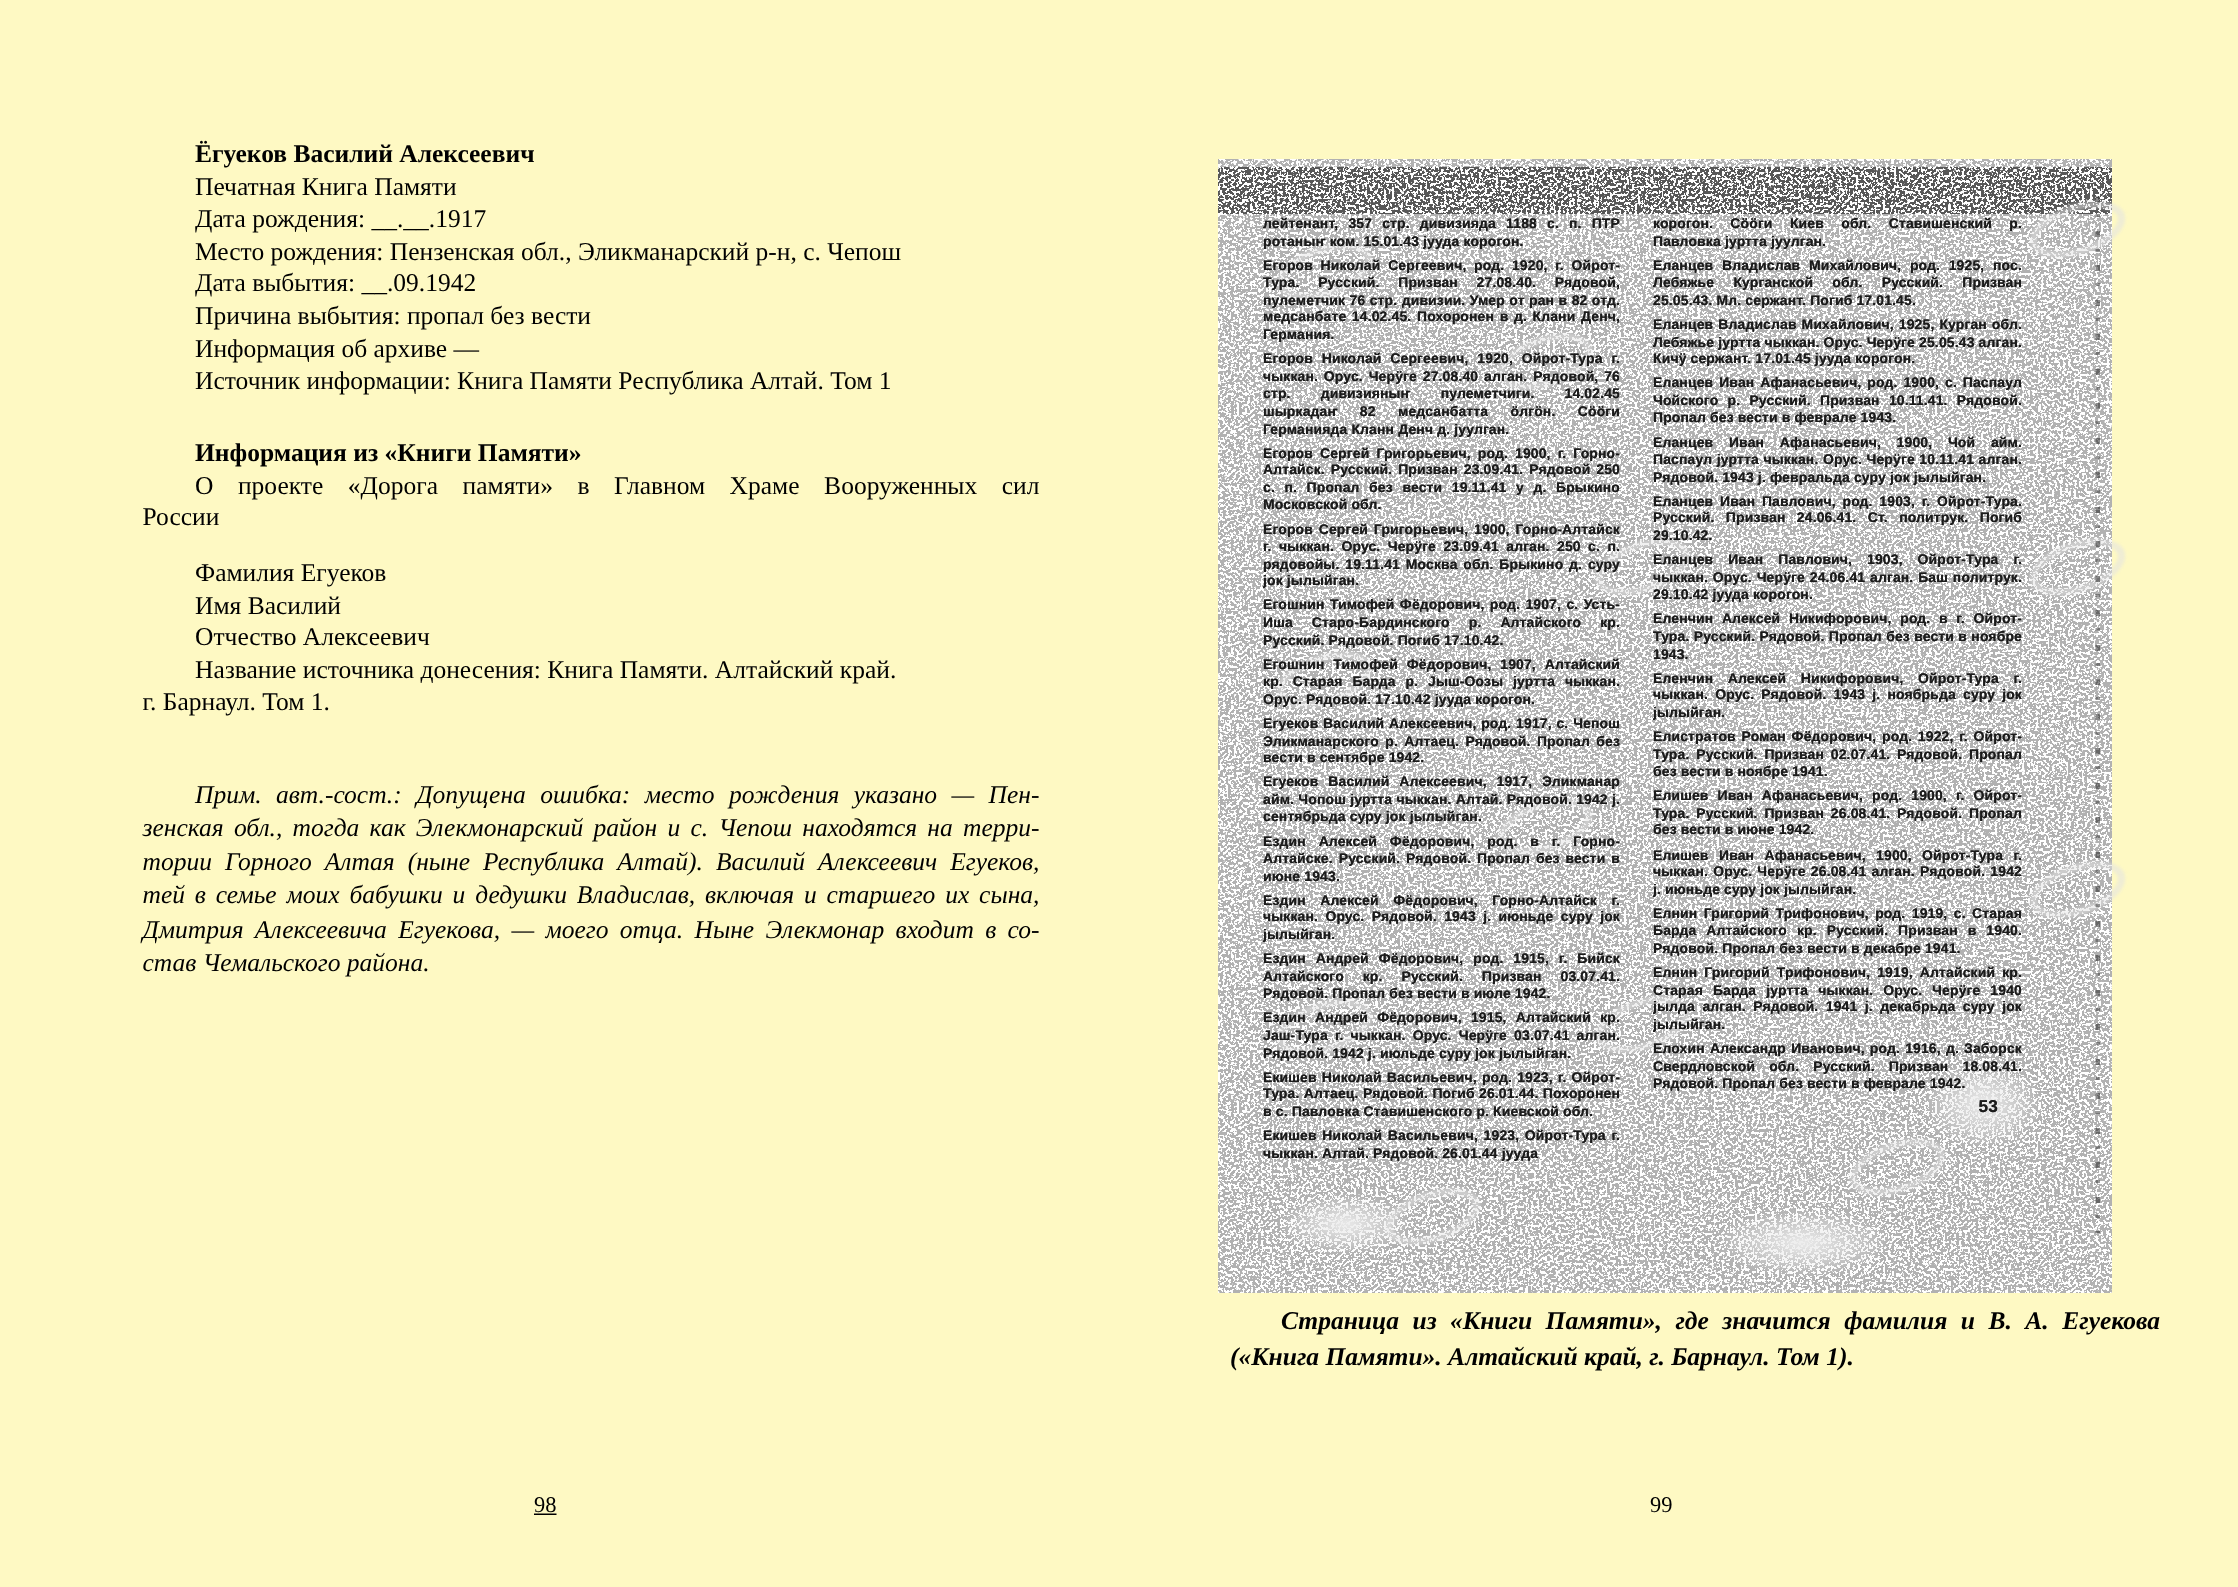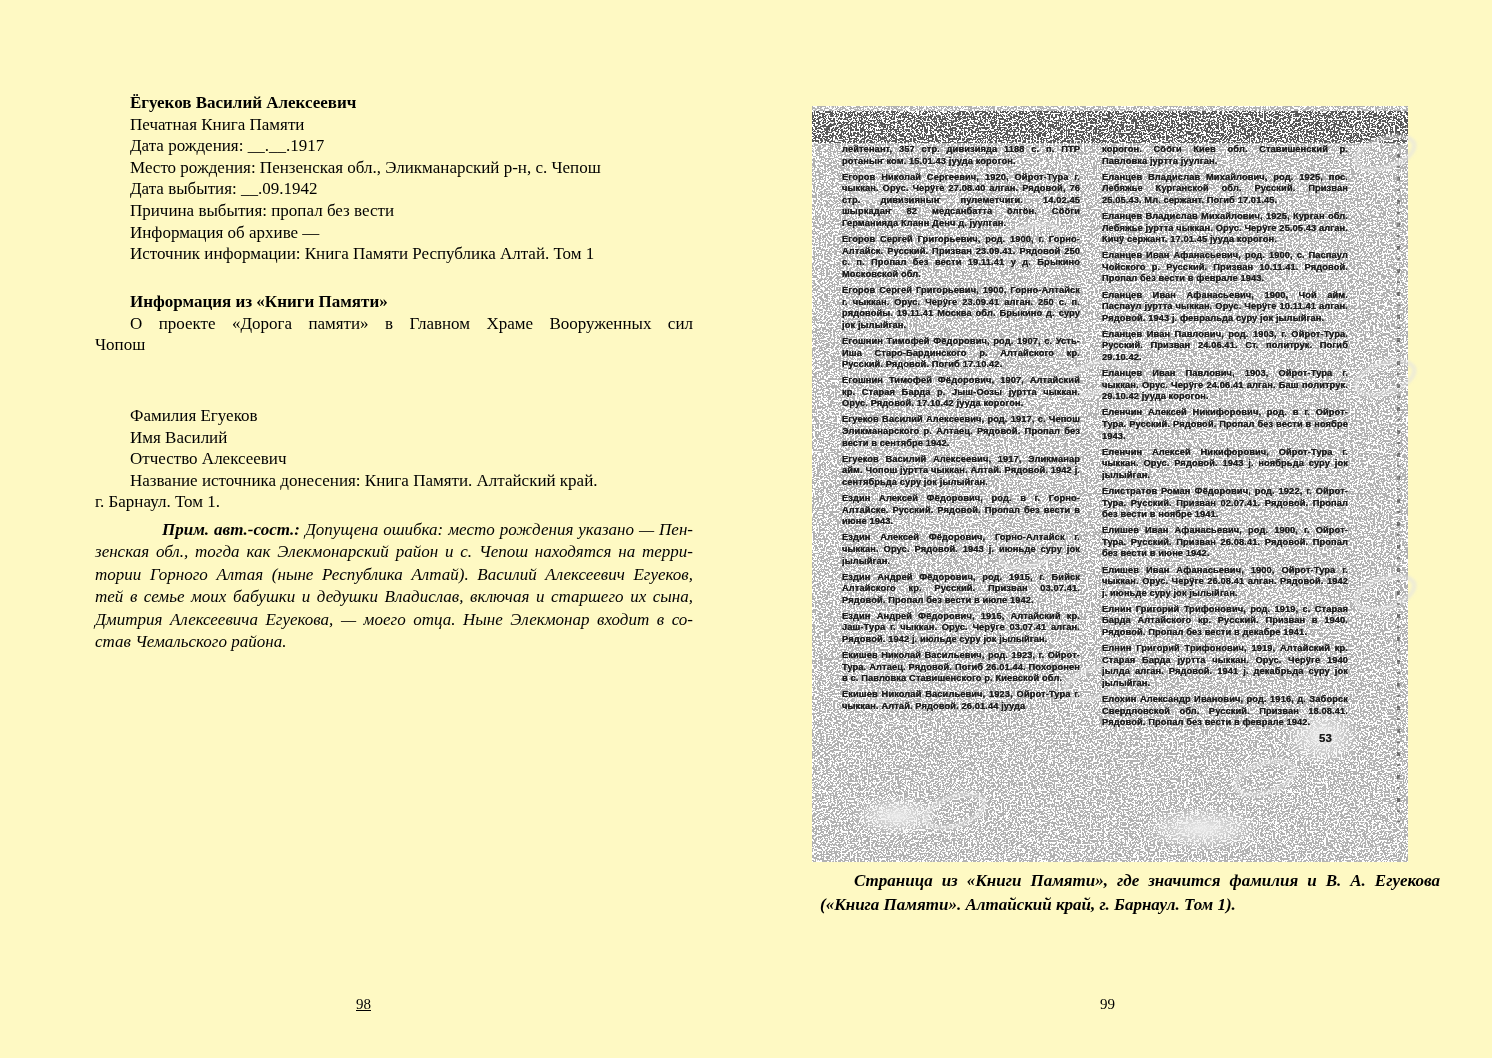--- a/index.html
+++ b/index.html
@@ -7,21 +7,21 @@
           font-family:"Liberation Serif","DejaVu Serif",serif;color:#000;}
 
   
   .lp-block{position:absolute;left:95px;width:598px;font-size:17px;line-height:21.6px;}
   .lp-block p{margin:0;text-indent:35px;}
   .bold{font-weight:bold;}
   .just{text-align:justify;text-align-last:justify;}
   .note-block{font-style:italic;font-size:17px;line-height:22.4px;}
   .note-block p{text-indent:0;}
   .note-block p.first{text-indent:35px;}
-  .note-label{font-weight:bold;margin-left:32px;}
+  .note-label{font-weight:normal;}
 
   .pageno{position:absolute;top:995px;font-size:15px;line-height:18px;}
   .pageno-left{left:356px;text-decoration:underline;}
   .pageno-right{left:1100px;}
 
   
   .scan{position:absolute;left:812px;top:106px;width:596px;height:756px;background:#fff;}
   .scol{position:absolute;top:38px;height:700px;overflow:hidden;
         font-family:"Liberation Sans","DejaVu Sans",sans-serif;font-weight:bold;
         font-size:9.3px;line-height:11.6px;color:#1b1b1b;text-align:justify;
@@ -58,24 +58,24 @@
     <p>Место рождения: Пензенская обл., Эликманарский р-н, с. Чепош</p>
     <p>Дата выбытия: __.09.1942</p>
     <p>Причина выбытия: пропал без вести</p>
     <p>Информация об архиве —</p>
     <p>Источник информации: Книга Памяти Республика Алтай. Том 1</p>
   </div>
 
   <div class="lp-block" style="top:291px;">
     <p class="bold">Информация из «Книги Памяти»</p>
     <p class="just">О проекте «Дорога памяти» в Главном Храме Вооруженных сил</p>
-    <p style="text-indent:0;">Чопош</p>
+    <p style="text-indent:0;">России</p>
   </div>
 
-  <div class="lp-block" style="top:405px;">
+  <div class="lp-block" style="top:371px;">
     <p>Фамилия Егуеков</p>
     <p>Имя Василий</p>
     <p>Отчество Алексеевич</p>
     <p>Название источника донесения: Книга Памяти. Алтайский край.</p>
     <p style="text-indent:0;">г. Барнаул. Том 1.</p>
   </div>
 
   <div class="lp-block note-block" style="top:519px;">
     <p class="first just"><span class="note-label">Прим. авт.-сост.:</span><span> Допущена ошибка: место рождения указано — Пен-</span></p>
     <p class="just">зенская обл., тогда как Элекмонарский район и с. Чепош находятся на терри-</p>
@@ -112,20 +112,21 @@
     <div class="wm" style="left:420px;top:655px;"></div>
 
     <div class="blob" style="left:40px;top:690px;width:90px;height:40px;"></div>
     <div class="blob" style="left:330px;top:700px;width:120px;height:45px;"></div>
     <div class="blob" style="left:470px;top:600px;width:80px;height:60px;"></div>
 
     <div class="edge-strip"></div>
 
     <div class="scol scol-l">
       <p>лейтенант, 357 стр. дивизияда 1188 с. п. ПТР ротаныҥ ком. 15.01.43 јууда корогон.</p>
+      <p>Егоров Николай Сергеевич, род. 1920, г. Ойрот-Тура. Русский. Призван 27.08.40. Рядовой, пулеметчик 76 стр. дивизии. Умер от ран в 82 отд. медсанбате 14.02.45. Похоронен в д. Клани Денч, Германия.</p>
       <p>Егоров Николай Сергеевич, 1920, Ойрот-Тура г. чыккан. Орус. Черӱге 27.08.40 алган. Рядовой, 76 стр. дивизияныҥ пулеметчиги. 14.02.45 шыркадаҥ 82 медсанбатта öлгöн. Сööги Германияда Кланн Денч д. јуулган.</p>
       <p>Егоров Сергей Григорьевич, род. 1900, г. Горно-Алтайск. Русский. Призван 23.09.41. Рядовой 250 с. п. Пропал без вести 19.11.41 у д. Брыкино Московской обл.</p>
       <p>Егоров Сергей Григорьевич, 1900, Горно-Алтайск г. чыккан. Орус. Черӱге 23.09.41 алган. 250 с. п. рядовойы. 19.11.41 Москва обл. Брыкино д. суру јок јылыйган.</p>
       <p>Егошнин Тимофей Фёдорович, род. 1907, с. Усть-Иша Старо-Бардинского р. Алтайского кр. Русский. Рядовой. Погиб 17.10.42.</p>
       <p>Егошнин Тимофей Фёдорович, 1907, Алтайский кр. Старая Барда р. Јыш-Оозы јуртта чыккан. Орус. Рядовой. 17.10.42 јууда корогон.</p>
       <p>Егуеков Василий Алексеевич, род. 1917, с. Чепош Эликманарского р. Алтаец. Рядовой. Пропал без вести в сентябре 1942.</p>
       <p>Егуеков Василий Алексеевич, 1917, Эликманар айм. Чопош јуртта чыккан. Алтай. Рядовой. 1942 ј. сентябрьда суру јок јылыйган.</p>
       <p>Ездин Алексей Фёдорович, род. в г. Горно-Алтайске. Русский. Рядовой. Пропал без вести в июне 1943.</p>
       <p>Ездин Алексей Фёдорович, Горно-Алтайск г. чыккан. Орус. Рядовой. 1943 ј. июньде суру јок јылыйган.</p>
       <p>Ездин Андрей Фёдорович, род. 1915, г. Бийск Алтайского кр. Русский. Призван 03.07.41. Рядовой. Пропал без вести в июле 1942.</p>

